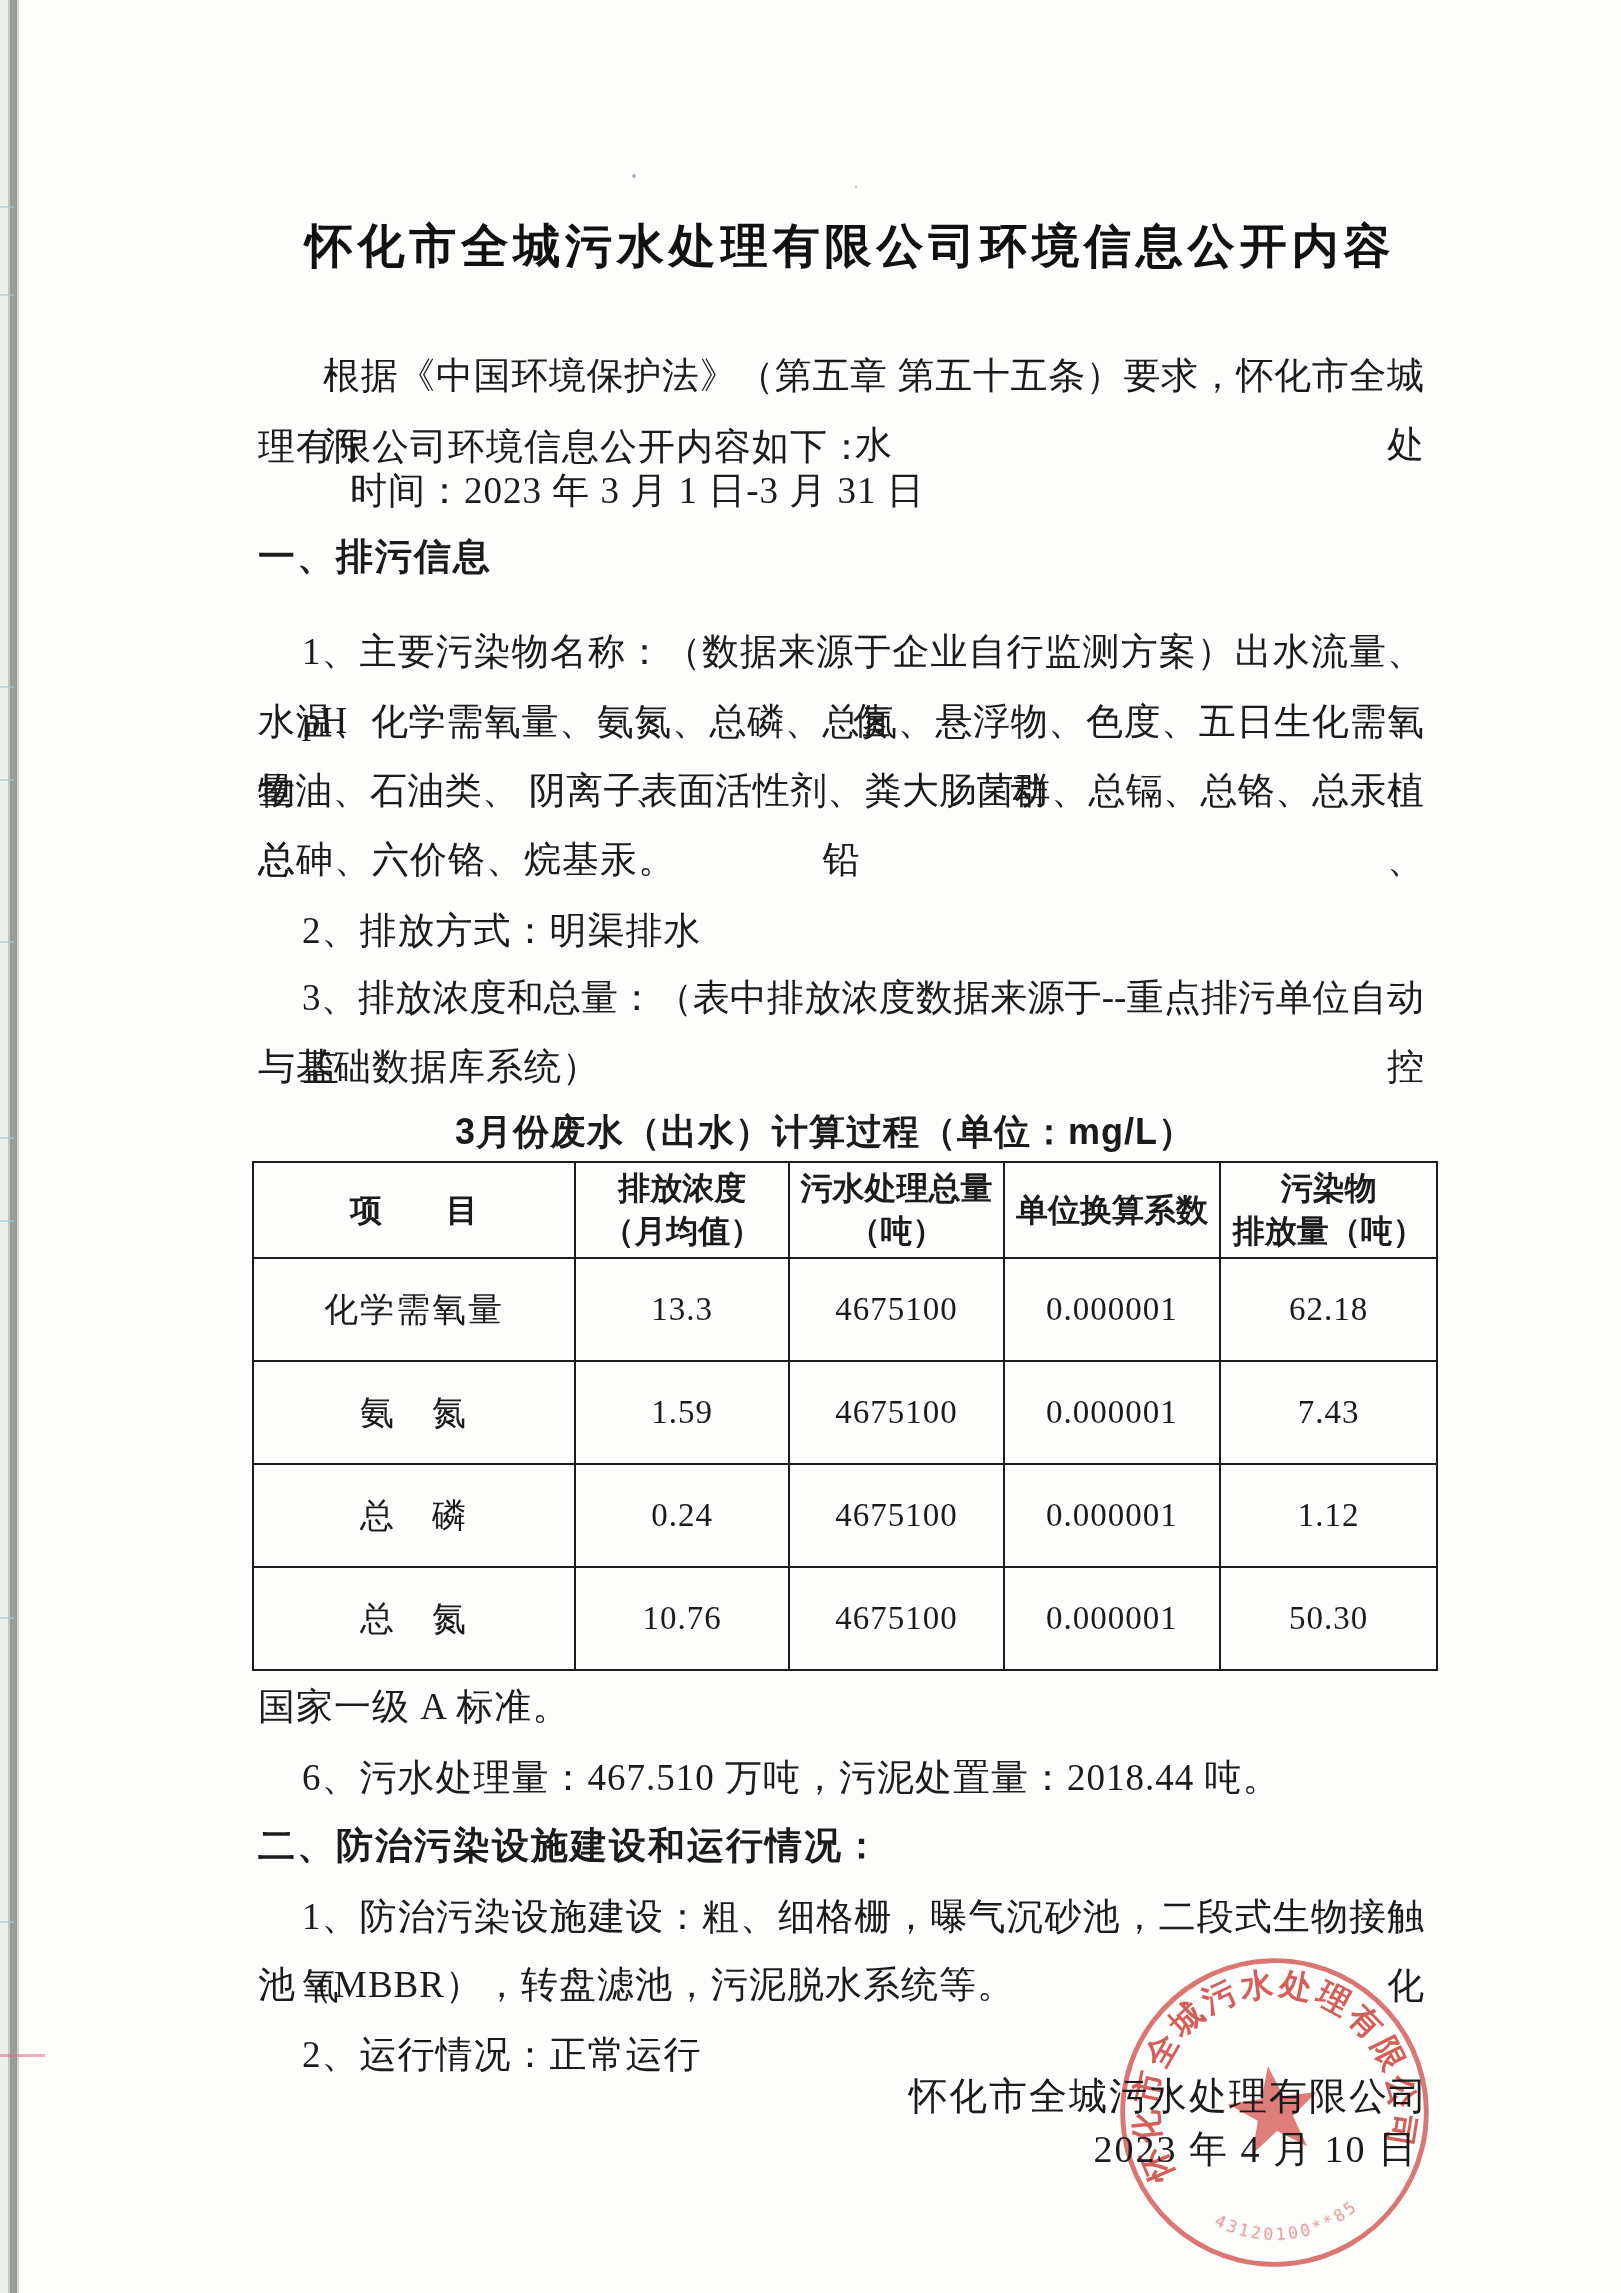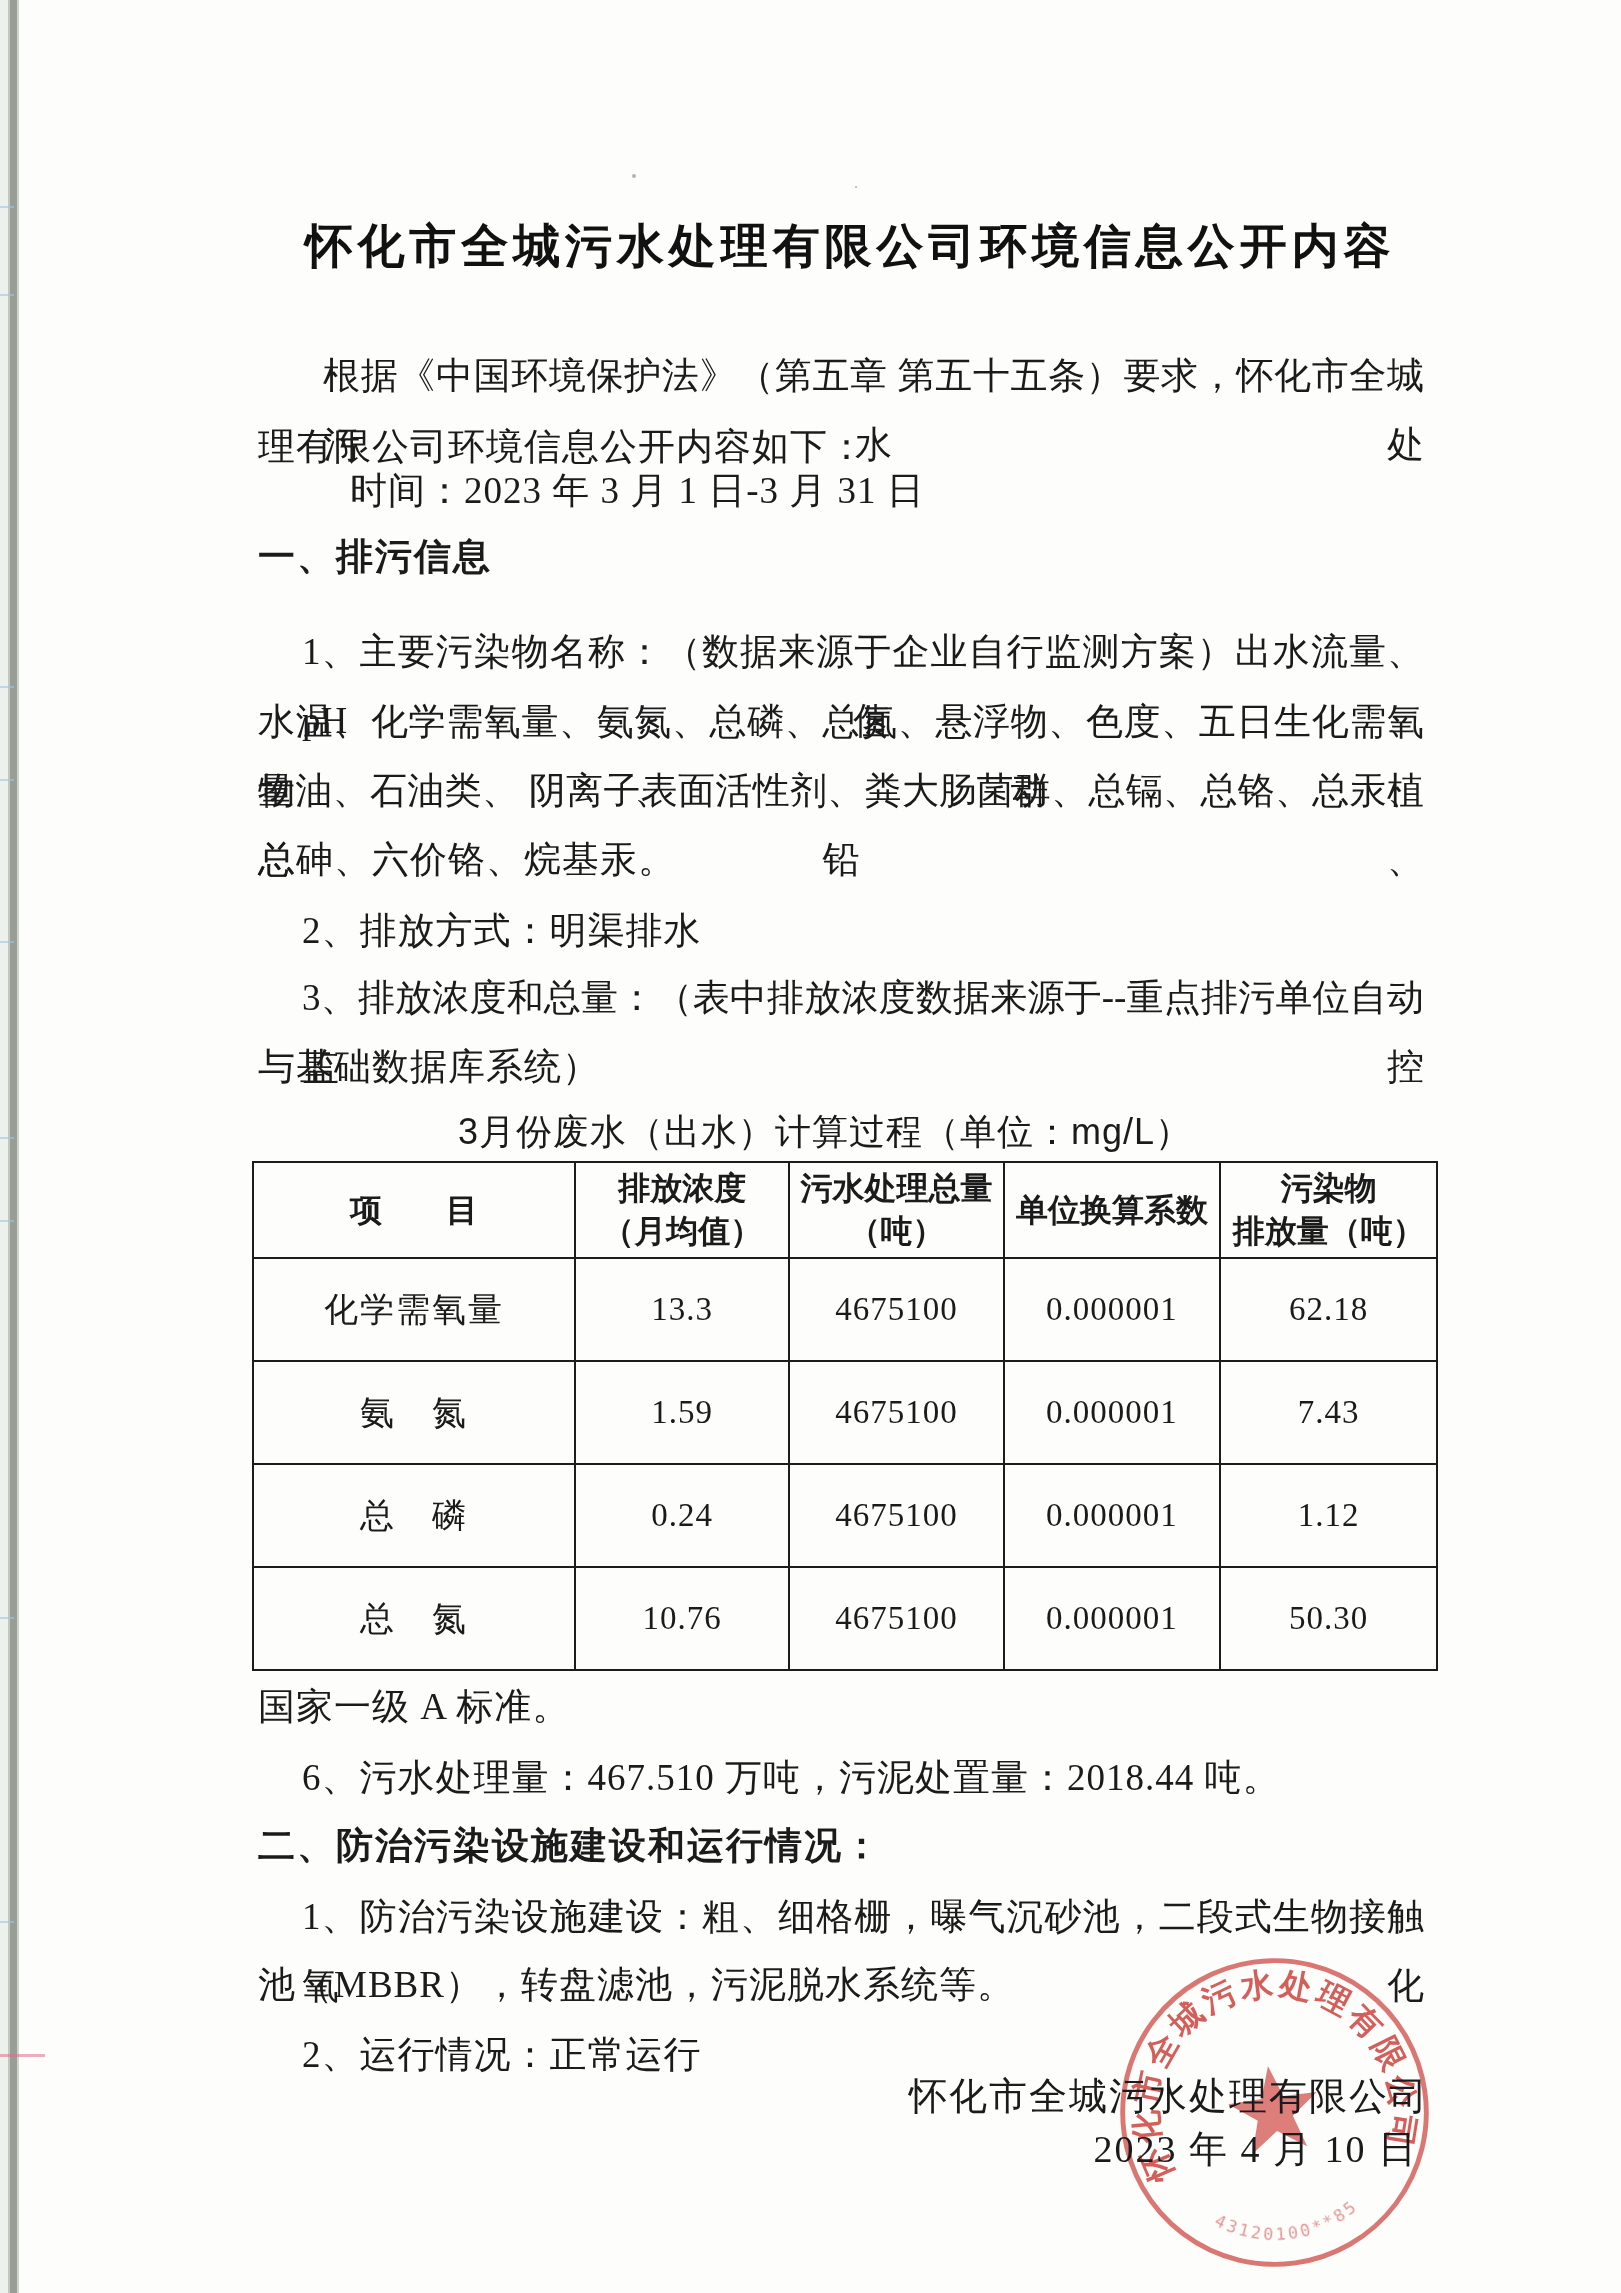--- a/index.html
+++ b/index.html
@@ -26,21 +26,21 @@
   .bl{position:absolute;margin:0;height:69px;line-height:69px;font-size:37px;letter-spacing:1px;z-index:3;white-space:nowrap;}
   .m  {left:258px;width:1166px;}
   .ia {left:323px;width:1101px;}
   .ib {left:350px;width:1074px;}
   .in {left:302px;width:1122px;}
   .full{white-space:normal;text-align:justify;text-align-last:justify;letter-spacing:0;}
   .hd {font-weight:700;font-family:"Liberation Sans","DejaVu Sans",sans-serif;letter-spacing:2px;}
 
   .caption{
     position:absolute;left:232px;top:1100px;width:1186px;height:63px;margin:0;
-    text-align:center;font-size:36px;line-height:63px;font-weight:400;
+    text-align:center;font-size:36px;line-height:63px;font-weight:700;
     font-family:"Liberation Sans","DejaVu Sans",sans-serif;z-index:3;letter-spacing:1px;
   }
   table.data{
     position:absolute;left:232px;top:1161px;width:1186px;height:369px;
     border-collapse:collapse;z-index:3;table-layout:fixed;
   }
   table.data,table.data th,table.data td{border:2px solid #1c1c1c;}
   table.data{border-width:2.9px;margin-left:20px;}
   table.data th{height:94px;font-size:32px;line-height:43px;font-weight:700;text-align:center;vertical-align:middle;padding:0;}
   table.data td{height:69px;font-size:33px;text-align:center;vertical-align:middle;padding:16px;letter-spacing:1px;}

